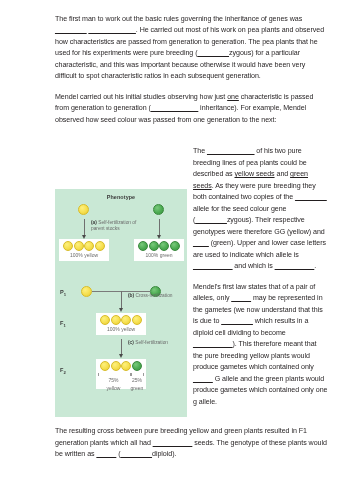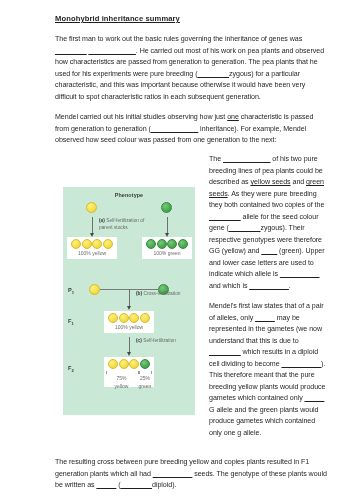--- a/index.html
+++ b/index.html
@@ -30,33 +30,32 @@
     margin: 0 0 11px 0;
     line-height: 1.2;
   }
   .para {
     font-size: 7.1px;
     line-height: 1.62;
     margin: 0 0 9px 0;
     text-align: left;
     letter-spacing: -.05px;
   }
-  .para.tight { margin-bottom: 8px; }
+  .para.tight { margin-bottom: 20px; }
   u.blank {
     text-decoration: underline;
     letter-spacing: 0;
   }
   .uline { text-decoration: underline; }
 
   
   .split {
     display: flex;
-    align-items: center;
-    gap: 14px;
-    margin-left: 8px;
+    align-items: flex-end;
+    gap: 6px;
   }
   .figure {
     width: 132px;
     flex: 0 0 132px;
     background: #c9e8d5;
     position: relative;
     height: 228px;
     box-sizing: border-box;
     padding: 4px 0 0 0;
   }
@@ -159,21 +158,20 @@
   }
   .side-col .para { margin-bottom: 9px; }
 
   .tail { margin-top: 9px; }
 </style>
 </head>
 <body>
 
 <div class="page">
 
-  <div class="doc-title">Monohybrid inheritance summary</div>
 
   <p class="para"><span>The first man to work out the basic rules governing the inheritance of genes was </span><u class="blank">________</u><span> </span><u class="blank">____________</u><span>. He carried out most of his work on pea plants and observed how characteristics are passed from generation to generation. The pea plants that he used for his experiments were pure breeding (</span><u class="blank">________</u><span>zygous) for a particular characteristic, and this was important because otherwise it would have been very difficult to spot characteristic ratios in each subsequent generation.</span></p>
 
   <p class="para tight"><span>Mendel carried out his initial studies observing how just </span><span class="uline">one</span><span> characteristic is passed from generation to generation (</span><u class="blank">____________</u><span> inheritance). For example, Mendel observed how seed colour was passed from one generation to the next:</span></p>
 
   <div class="split">
 
     <div class="figure">
 
       <div class="fig-title">Phenotype</div>
@@ -247,15 +245,15 @@
 
     <div class="side-col">
 
       <p class="para"><span>The </span><u class="blank">____________</u><span> of his two pure breeding lines of pea plants could be described as </span><span class="uline">yellow seeds</span><span> and </span><span class="uline">green seeds</span><span>. As they were pure breeding they both contained two copies of the </span><u class="blank">________</u><span> allele for the seed colour gene (</span><u class="blank">________</u><span>zygous). Their respective genotypes were therefore GG (yellow) and </span><u class="blank">____</u><span> (green). Upper and lower case letters are used to indicate which allele is </span><u class="blank">__________</u><span> and which is </span><u class="blank">__________</u><span>.</span></p>
 
       <p class="para"><span>Mendel's first law states that of a pair of alleles, only </span><u class="blank">_____</u><span> may be represented in the gametes (we now understand that this is due to </span><u class="blank">________</u><span> which results in a diploid cell dividing to become </span><u class="blank">__________</u><span>). This therefore meant that the pure breeding yellow plants would produce gametes which contained only </span><u class="blank">_____</u><span> G allele and the green plants would produce gametes which contained only one g allele.</span></p>
 
     </div>
   </div>
 
-  <p class="para tail"><span>The resulting cross between pure breeding yellow and copies plants resulted in F1 generation plants which all had </span><u class="blank">__________</u><span> seeds. The genotype of these plants would be written as </span><u class="blank">_____</u><span> (</span><u class="blank">________</u><span>diploid).</span></p>
+  <p class="para tail"><span>The resulting cross between pure breeding yellow and green plants resulted in F1 generation plants which all had </span><u class="blank">__________</u><span> seeds. The genotype of these plants would be written as </span><u class="blank">_____</u><span> (</span><u class="blank">________</u><span>diploid).</span></p>
 
 </div>
 
 </body></html>

